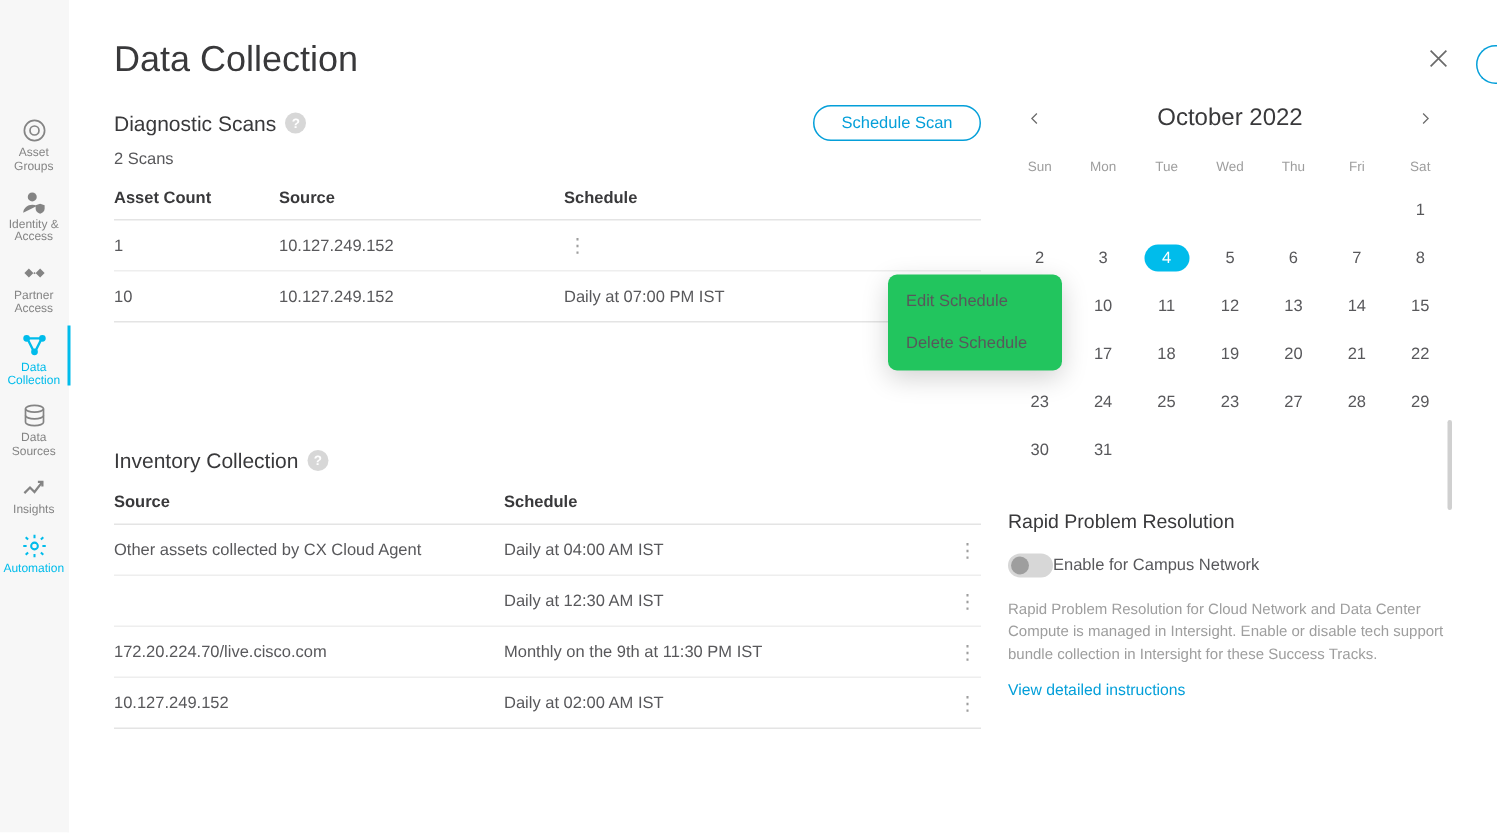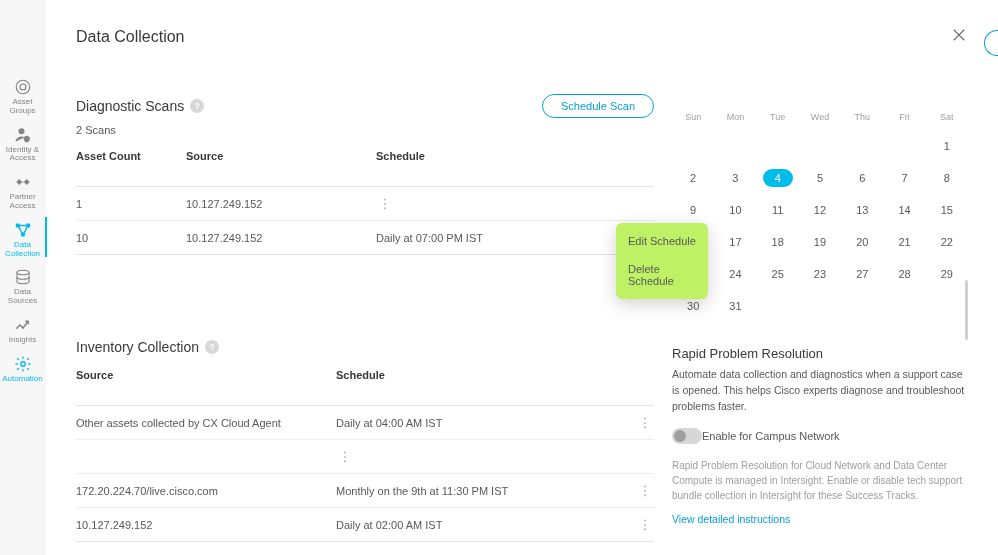--- a/index.html
+++ b/index.html
@@ -9,51 +9,51 @@
   .rail { width: 46px; min-width: 46px; background: #f7f7f7; display: flex; flex-direction: column; align-items: center; padding-top: 78px; gap: 10px; border-right: 1px solid #f7f7f7;}
   .rail-item { display: flex; flex-direction: column; align-items: center; gap: 2px; width: 46px; cursor: pointer; position: relative;}
   .rail-item .label { font-size: 8px; color: #848484; text-align: center; line-height: 1.1; }
   .rail-item.active .label { color: #00bceb; }
   .rail-item.active::after { content: ""; position: absolute; right: -1px; top: -4px; width: 2px; height: 40px; background: #00bceb; }
   .rail-icon { width: 18px; height: 18px; display: flex; justify-content: center; align-items: center; }
   .rail-icon svg { width: 18px; height: 18px; }
 
   .main { flex: 1; display: flex; flex-direction: column; padding: 26px 30px 0 30px; overflow: hidden; position: relative;}
   .title-row { display: flex; justify-content: space-between; align-items: center; }
-  .page-title { font-size: 16px; font-weight: 300; color: #39393b; }
+  .page-title { font-size: 24px; font-weight: 300; color: #39393b; }
   .close { cursor: pointer; color: #6a6a6a; }
   .close svg { width: 18px; height: 18px; stroke: #6a6a6a; }
 
-  .columns { display: flex; gap: 18px; margin-top: 47px; }
+  .columns { display: flex; gap: 18px; margin-top: 16px; }
   .left-col { flex: 1; min-width: 0;}
   .right-col { width: 296px; }
 
   .section-head { display: flex; justify-content: space-between; align-items: center; }
   .section-title-wrap { display: flex; align-items: center; gap: 6px; }
   .section-title { font-size: 14px; font-weight: 400; color: #39393b; }
   .help-dot { width: 14px; height: 14px; border-radius: 50%; background: #d7d7d7; display: inline-flex; align-items: center; justify-content: center; color: #fff; font-size: 9px; font-weight: bold; }
   .pill-btn { border: 1px solid #049fd9; color: #049fd9; background: #fff; border-radius: 14px; padding: 5px 18px; font-size: 11px; cursor: pointer; }
 
   .sub-count { font-size: 11px; color: #58585b; margin-top: 6px; }
 
   .tbl { width: 100%; margin-top: 6px; }
-  .tbl .head { display: flex; border-bottom: 1px solid #e4e4e4; padding: 8px 0 24px 0; font-size: 11px; font-weight: 600; color: #39393b;}
+  .tbl .head { display: flex; border-bottom: 1px solid #e4e4e4; padding: 8px 0 8px 0; font-size: 11px; font-weight: 600; color: #39393b;}
   .tbl .row { display: flex; border-bottom: 1px solid #eeeeee; padding: 10px 0; font-size: 11px; color: #58585b; align-items: center;}
   .tbl .row:last-child { border-bottom: 1px solid #e4e4e4;}
   .scan-col1 { width: 110px; }
   .scan-col2 { width: 190px; }
   .scan-col3 { flex: 1; }
   .row-action { width: 18px; text-align: center; cursor: pointer; color: #9e9e9e; font-size: 13px; line-height: 1;}
 
   .inv-col1 { width: 260px; }
   .inv-col2 { flex: 1; }
 
   .inv-section { margin-top: 84px; }
 
-  .dropdown { position: absolute; background: #bef264; box-shadow: 0 5px 18px rgba(0,0,0,0.18); border-radius: 6px; width: 92px; padding: 4px 0; z-index: 10; }
+  .dropdown { position: absolute; background: #22c55e; box-shadow: 0 5px 18px rgba(0,0,0,0.18); border-radius: 6px; width: 116px; padding: 4px 0; z-index: 10; }
   .dropdown .item { padding: 8px 12px; font-size: 11px; cursor: pointer; color: #58585b; }
 
   .cal-nav { display: flex; align-items: center; justify-content: space-between; padding: 0 8px; }
   .cal-title { font-size: 16px; font-weight: 400; color: #39393b; text-align: center; flex:1;}
   .cal-arrow { cursor: pointer; color: #6a6a6a; width: 20px; display: flex; justify-content: center;}
   .cal-arrow svg { width: 10px; height: 10px; stroke: #6a6a6a;}
 
   .cal-grid { display: grid; grid-template-columns: repeat(7, 1fr); margin-top: 14px; }
   .cal-dow { font-size: 9px; color: #9e9e9e; text-align: center; padding: 4px 0 8px 0;}
   .cal-day { font-size: 11px; color: #58585b; text-align: center; height: 32px; display: flex; align-items: center; justify-content: center; cursor: pointer;}
@@ -213,39 +213,53 @@
               <div class="inv-col2">Schedule</div>
               <div class="row-action"></div>
             </div>
             <div class="row">
               <div class="inv-col1">Other assets collected by CX Cloud Agent</div>
               <div class="inv-col2">Daily at 04:00 AM IST</div>
               <div class="row-action">⋮</div>
             </div>
             <div class="row">
               <div class="inv-col1"></div>
+              <div class="inv-col2">Daily at 12:30 AM IST</div>
               <div class="row-action">⋮</div>
             </div>
             <div class="row">
               <div class="inv-col1">172.20.224.70/live.cisco.com</div>
               <div class="inv-col2">Monthly on the 9th at 11:30 PM IST</div>
               <div class="row-action">⋮</div>
             </div>
             <div class="row">
               <div class="inv-col1">10.127.249.152</div>
               <div class="inv-col2">Daily at 02:00 AM IST</div>
               <div class="row-action">⋮</div>
             </div>
           </div>
         </div>
 
       </div>
 
       <div class="right-col">
         <div>
+          <div class="cal-nav">
+            <span class="cal-arrow">
+              <svg viewBox="0 0 24 24" fill="none" stroke="currentColor" stroke-width="2">
+                  <path d="M15 4l-8 8 8 8"></path>
+                </svg>
+            </span>
+            <span class="cal-title">October 2022</span>
+            <span class="cal-arrow">
+              <svg viewBox="0 0 24 24" fill="none" stroke="currentColor" stroke-width="2">
+                  <path d="M9 4l8 8-8 8"></path>
+                </svg>
+            </span>
+          </div>
           <div class="cal-grid" id="cal-grid">
               <div class="cal-dow">Sun</div>
               <div class="cal-dow">Mon</div>
               <div class="cal-dow">Tue</div>
               <div class="cal-dow">Wed</div>
               <div class="cal-dow">Thu</div>
               <div class="cal-dow">Fri</div>
               <div class="cal-dow">Sat</div>
               <div class="cal-day empty"></div>
               <div class="cal-day empty"></div>
@@ -284,21 +298,20 @@
               <div class="cal-day">27</div>
               <div class="cal-day">28</div>
               <div class="cal-day">29</div>
               <div class="cal-day">30</div>
               <div class="cal-day">31</div>
             </div>
         </div>
 
         <div class="rpr">
           <h3>Rapid Problem Resolution</h3>
-          <p>Automate data collection and diagnostics when a support case is opened. This helps Cisco experts diagnose and troubleshoot problems faster.</p>
           <div class="toggle-row">
             <div class="toggle"></div>
             <span class="toggle-label">Enable for Campus Network</span>
           </div>
           <p class="hint">Rapid Problem Resolution for Cloud Network and Data Center Compute is managed in Intersight. Enable or disable tech support bundle collection in Intersight for these Success Tracks.</p>
           <a class="link">View detailed instructions</a>
         </div>
       </div>
     </div>
 

